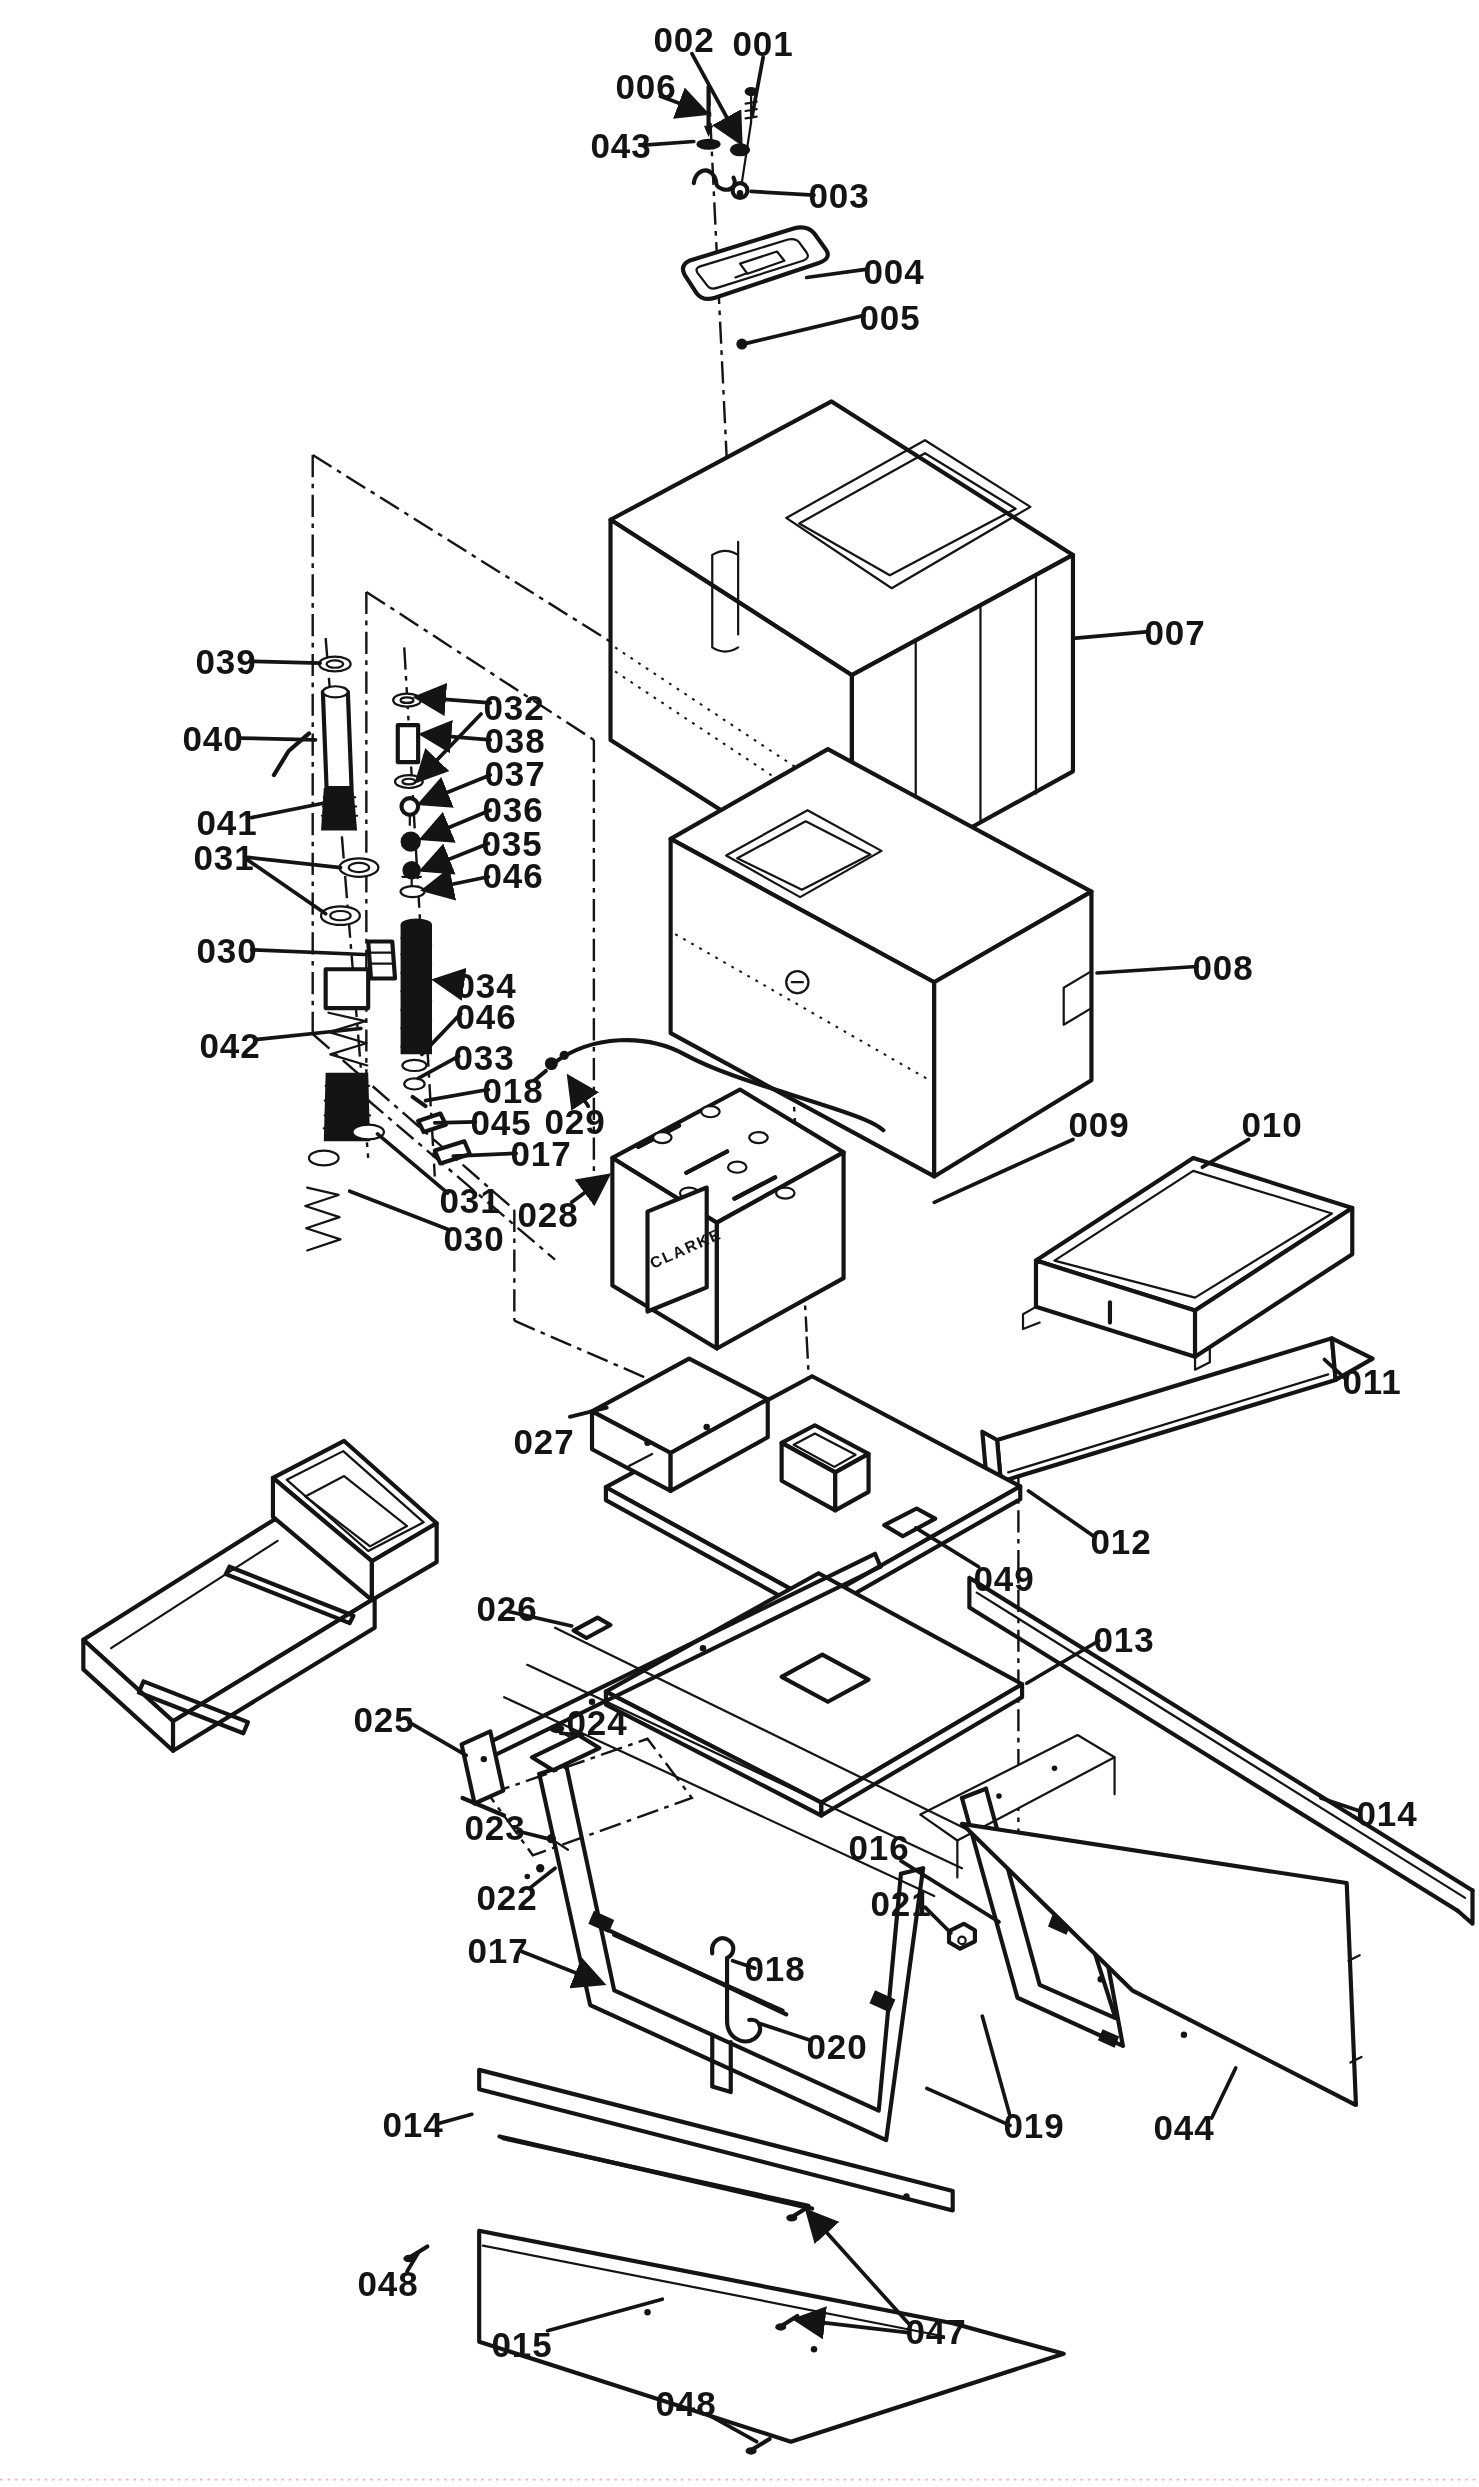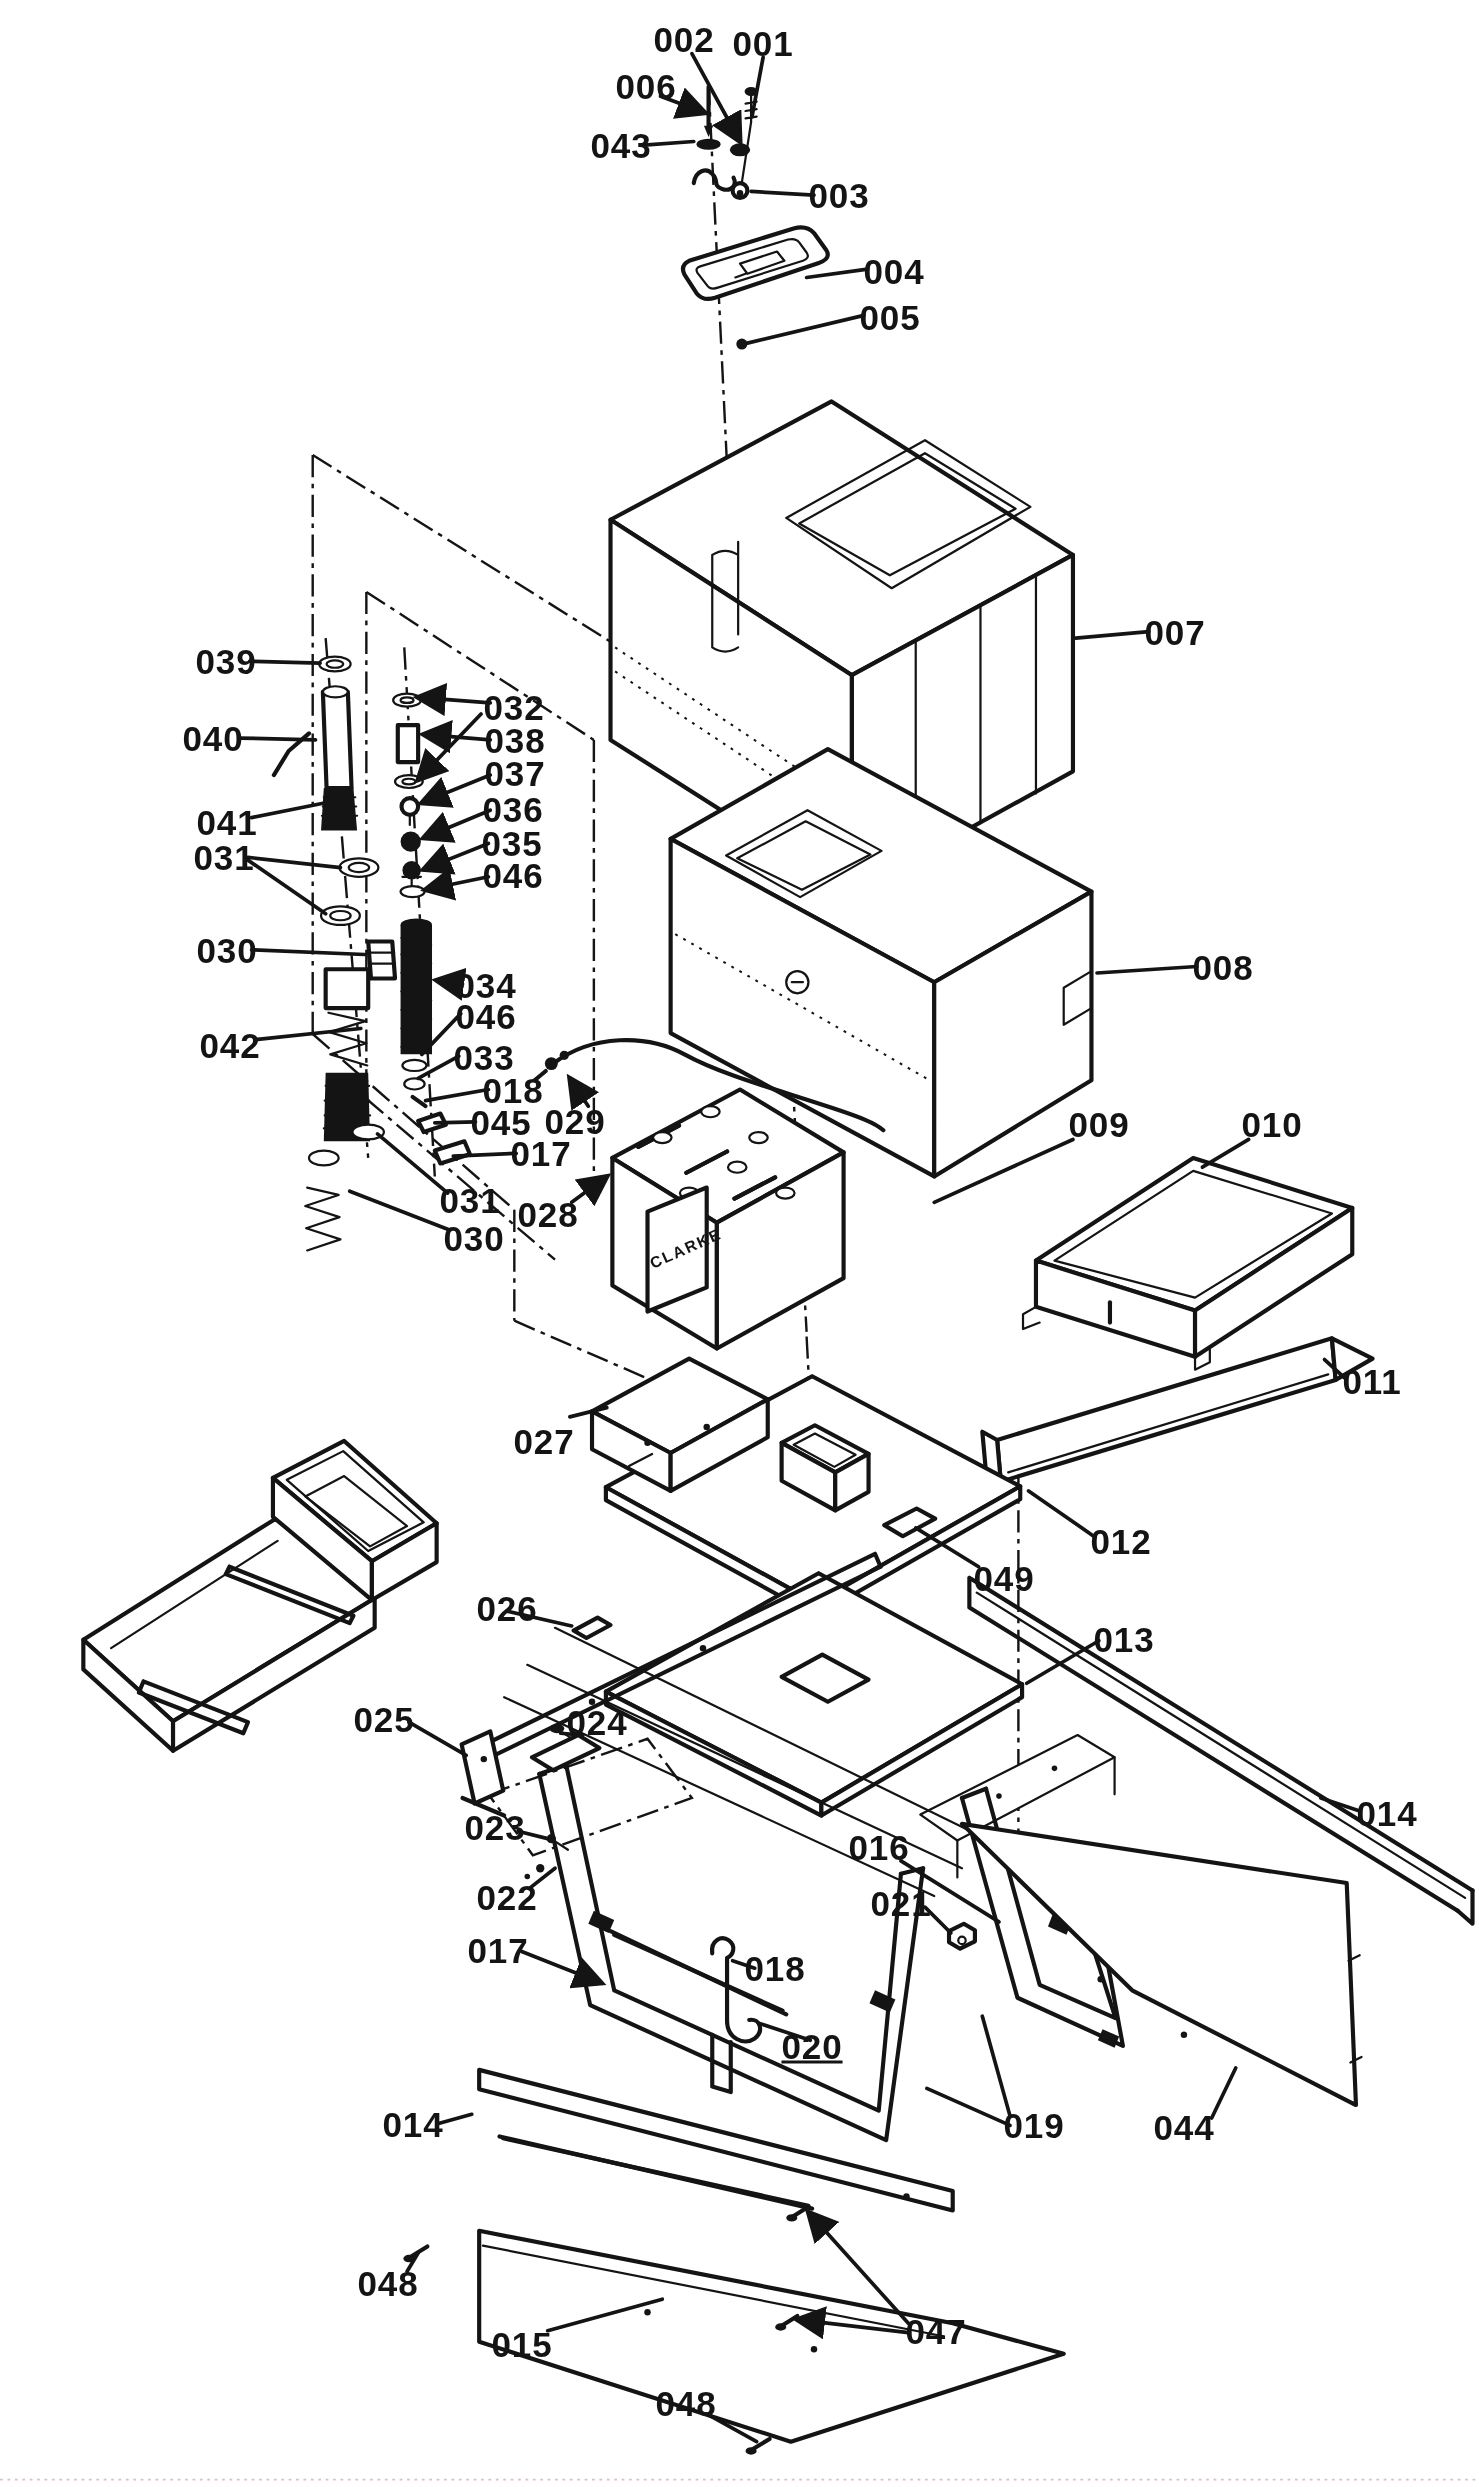--- a/index.html
+++ b/index.html
@@ -406,21 +406,21 @@
     <div class="part-label" style="left: 1124px; top: 1639px;">013</div>
     <div class="part-label" style="left: 384px; top: 1719px;">025</div>
     <div class="part-label" style="left: 597px; top: 1722px;">024</div>
     <div class="part-label" style="left: 1387px; top: 1813px;">014</div>
     <div class="part-label" style="left: 495px; top: 1827px;">023</div>
     <div class="part-label" style="left: 879px; top: 1847px;">016</div>
     <div class="part-label" style="left: 507px; top: 1897px;">022</div>
     <div class="part-label" style="left: 901px; top: 1903px;">021</div>
     <div class="part-label" style="left: 498px; top: 1950px;">017</div>
     <div class="part-label" style="left: 775px; top: 1968px;">018</div>
-    <div class="part-label" style="left: 812px; top: 2046px; text-decoration: underline;">020</div>
+    <div class="part-label" style="left: 837px; top: 2046px;">020</div>
     <div class="part-label" style="left: 1034px; top: 2125px;">019</div>
     <div class="part-label" style="left: 1184px; top: 2127px;">044</div>
     <div class="part-label" style="left: 413px; top: 2124px;">014</div>
     <div class="part-label" style="left: 388px; top: 2283px;">048</div>
     <div class="part-label" style="left: 936px; top: 2331px;">047</div>
     <div class="part-label" style="left: 502px; top: 2344px; margin-left: 20px;">015</div>
     <div class="part-label" style="left: 686px; top: 2403px;">048</div>
   </div>
 
 

